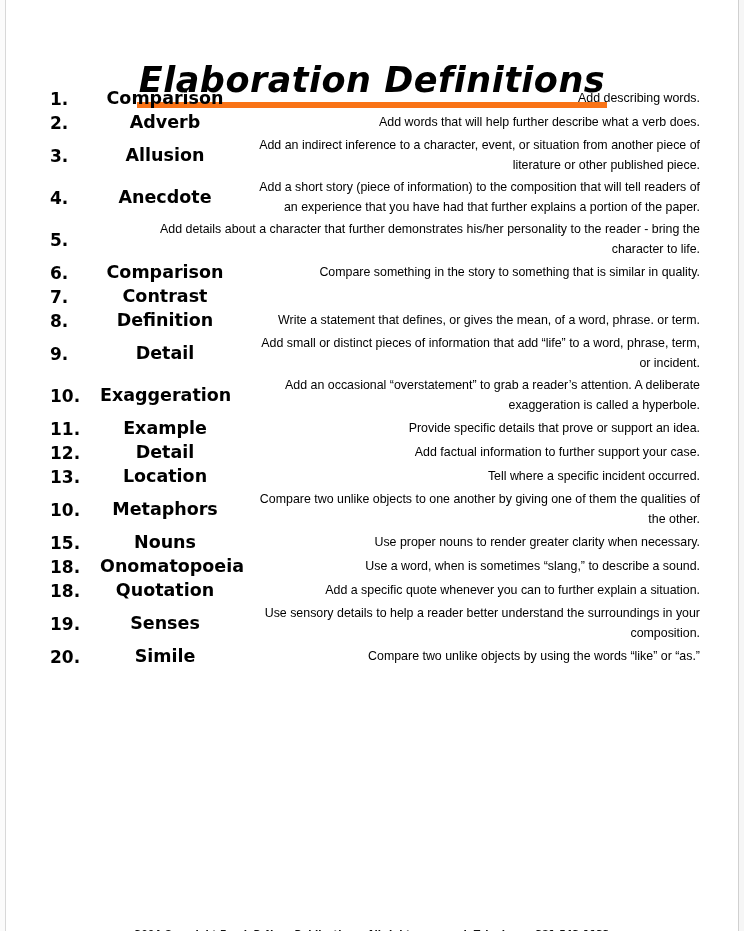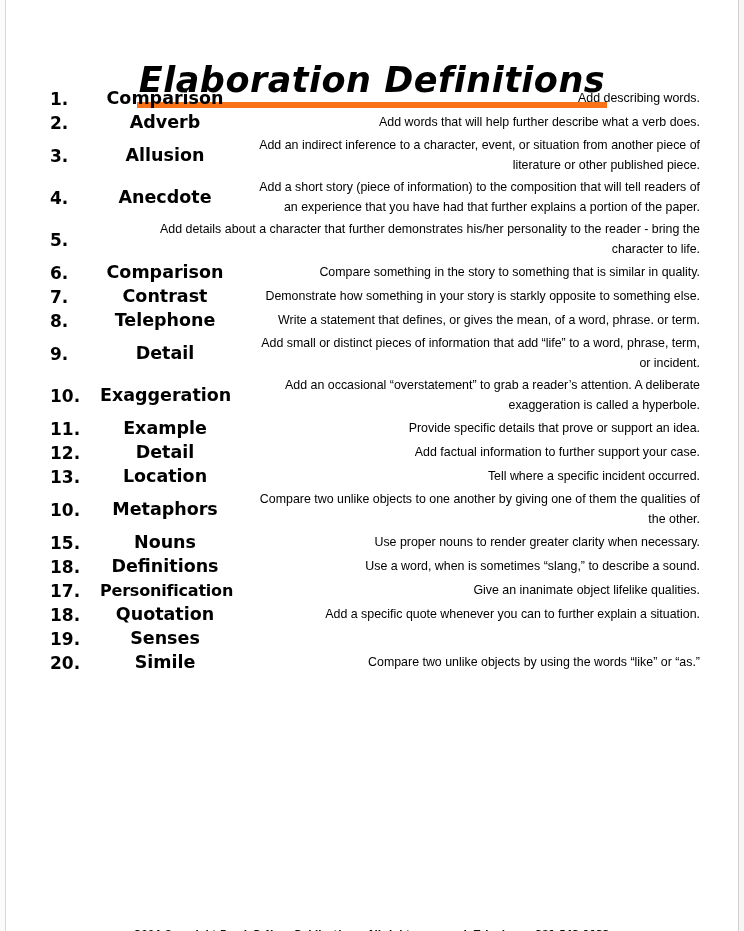--- a/index.html
+++ b/index.html
@@ -177,25 +177,24 @@
         <div class="def-desc">Add details about a character that further demonstrates his/her personality to the reader - bring the character to life.</div>
       </div>
       <div class="def-row">
         <div class="def-num">6.</div>
         <div class="def-term">Comparison</div>
         <div class="def-desc">Compare something in the story to something that is similar in quality.</div>
       </div>
       <div class="def-row">
         <div class="def-num">7.</div>
         <div class="def-term">Contrast</div>
-        <div class="def-desc">Demonstrate how something in your story is starkly opposite to something else.</div>
       </div>
       <div class="def-row">
         <div class="def-num">8.</div>
-        <div class="def-term">Telephone</div>
+        <div class="def-term">Definition</div>
         <div class="def-desc">Write a statement that defines, or gives the mean, of a word, phrase. or term.</div>
       </div>
       <div class="def-row">
         <div class="def-num">9.</div>
         <div class="def-term">Detail</div>
         <div class="def-desc">Add small or distinct pieces of information that add “life” to a word, phrase, term, or incident.</div>
       </div>
       <div class="def-row">
         <div class="def-num">10.</div>
         <div class="def-term">Exaggeration</div>
@@ -221,36 +220,32 @@
         <div class="def-term">Metaphors</div>
         <div class="def-desc">Compare two unlike objects to one another by giving one of them the qualities of the other.</div>
       </div>
       <div class="def-row">
         <div class="def-num">15.</div>
         <div class="def-term">Nouns</div>
         <div class="def-desc">Use proper nouns to render greater clarity when necessary.</div>
       </div>
       <div class="def-row">
         <div class="def-num">18.</div>
-        <div class="def-term">Definitions</div>
+        <div class="def-term">Onomatopoeia</div>
         <div class="def-desc">Use a word, when is sometimes “slang,” to describe a sound.</div>
-      </div>
-      <div class="def-row">
-        <div class="def-num">17.</div>
-        <div class="def-term long">Personification</div>
-        <div class="def-desc">Give an inanimate object lifelike qualities.</div>
       </div>
       <div class="def-row">
         <div class="def-num">18.</div>
         <div class="def-term">Quotation</div>
         <div class="def-desc">Add a specific quote whenever you can to further explain a situation.</div>
       </div>
       <div class="def-row">
         <div class="def-num">19.</div>
         <div class="def-term">Senses</div>
+        <div class="def-desc">Use sensory details to help a reader better understand the surroundings in your composition.</div>
       </div>
       <div class="def-row">
         <div class="def-num">20.</div>
         <div class="def-term">Simile</div>
         <div class="def-desc">Compare two unlike objects by using the words “like” or “as.”</div>
       </div>
     </div>
 
   <div id="footer">
     <span id="footer-text">2004 Copyright Frank P. Nero Publications. All rights reserved. Telephone: 281-542-1122</span>

